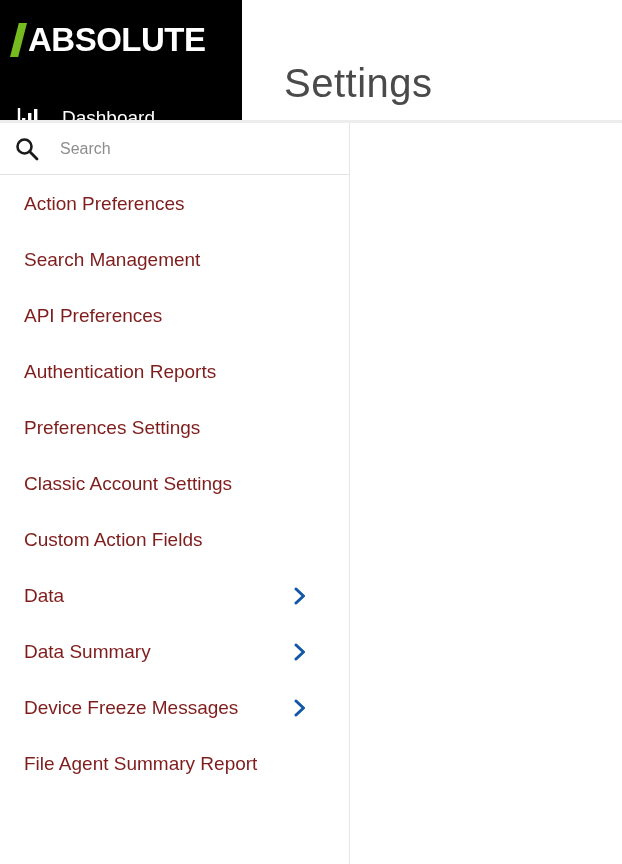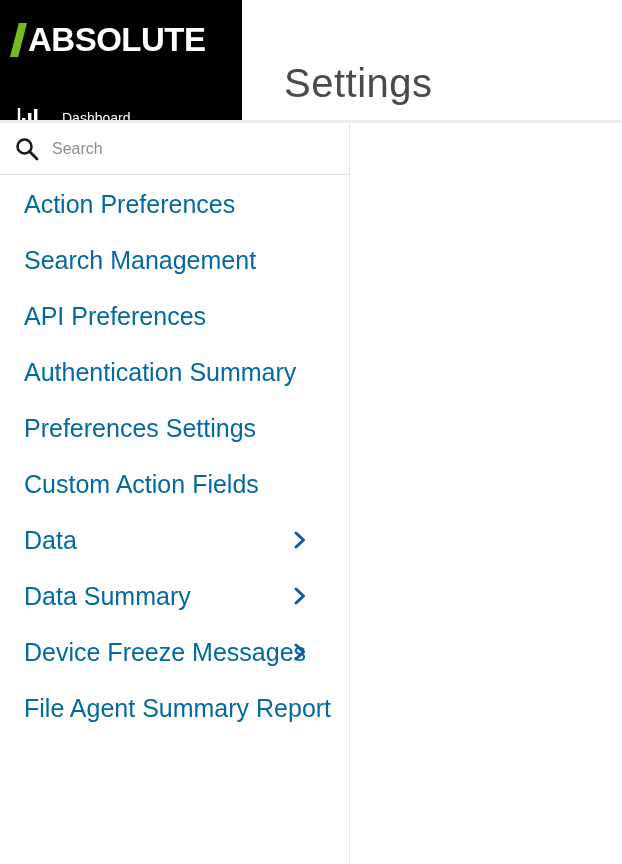--- a/index.html
+++ b/index.html
@@ -33,21 +33,21 @@
 
   .nav-item {
     position:absolute; left:0; width:242px; height:80px;
     display:flex; align-items:center;
   }
   .nav-item .nav-ico {
     width:52px; min-width:52px; display:flex; align-items:center;
     justify-content:center; padding-left:8px;
   }
   .nav-item .nav-lbl {
-    color:#ffffff; font-size:14px; line-height:22px; padding-left:10px;
+    color:#ffffff; font-size:19px; line-height:22px; padding-left:10px;
   }
   .nav-item.active { background:#76bc21; }
   .nav-item.active .nav-lbl { color:#111111; }
 
   
   #main { position:absolute; left:242px; top:0; width:380px; height:864px; background:#ffffff; }
   #page-title {
     position:absolute; left:42px; top:58px;
     font-size:40px; color:#4a4a4a; font-weight:normal; line-height:50px;
     letter-spacing:0.5px;
@@ -58,36 +58,36 @@
     background:#ffffff;
     border-top:3px solid #ededed;
   }
   #search-row {
     position:relative; height:52px; width:349px;
     border-bottom:1px solid #e2e2e2;
     display:flex; align-items:center;
   }
   #search-icon { margin-left:14px; width:26px; height:26px; display:block; }
   #search-input {
-    border:none; outline:none; margin-left:12px;
+    border:none; outline:none; margin-left:20px;
     font-size:16px; color:#444; font-family:"Liberation Sans", sans-serif;
     background:transparent; width:240px;
   }
   #search-input::placeholder { color:#8d8d8d; }
 
   #list {
     position:absolute; top:53px; left:0; width:349px; height:691px;
     overflow:hidden;
   }
   .row {
     position:relative; height:56px; width:349px;
     display:flex; align-items:center;
   }
   .row .row-lbl {
-    margin-left:24px; font-size:25px; color:#0369a1; line-height:24px;
+    margin-left:24px; font-size:19px; color:#7f1d1d; line-height:24px;
   }
   .row .chev {
     position:absolute; right:42px; top:50%; transform:translateY(-50%);
     width:14px; height:18px;
   }
 
   
   #panel-divider {
     position:absolute; left:349px; top:123px; width:1px; height:741px;
     background:#e6e6e6;
@@ -215,24 +215,27 @@
       <div class="row">
         <span class="row-lbl">Action Preferences</span>
       </div>
       <div class="row">
         <span class="row-lbl">Search Management</span>
       </div>
       <div class="row">
         <span class="row-lbl">API Preferences</span>
       </div>
       <div class="row">
-        <span class="row-lbl">Authentication Summary</span>
+        <span class="row-lbl">Authentication Reports</span>
       </div>
       <div class="row">
         <span class="row-lbl">Preferences Settings</span>
+      </div>
+      <div class="row">
+        <span class="row-lbl">Classic Account Settings</span>
       </div>
       <div class="row">
         <span class="row-lbl">Custom Action Fields</span>
       </div>
 
       <div class="row">
         <span class="row-lbl">Data</span>
         <svg class="chev" viewBox="0 0 14 18">
           <path d="M3 2 L10.5 9 L3 16" stroke="#1158a5" stroke-width="3" fill="none" stroke-linecap="round" stroke-linejoin="round"></path>
         </svg>

